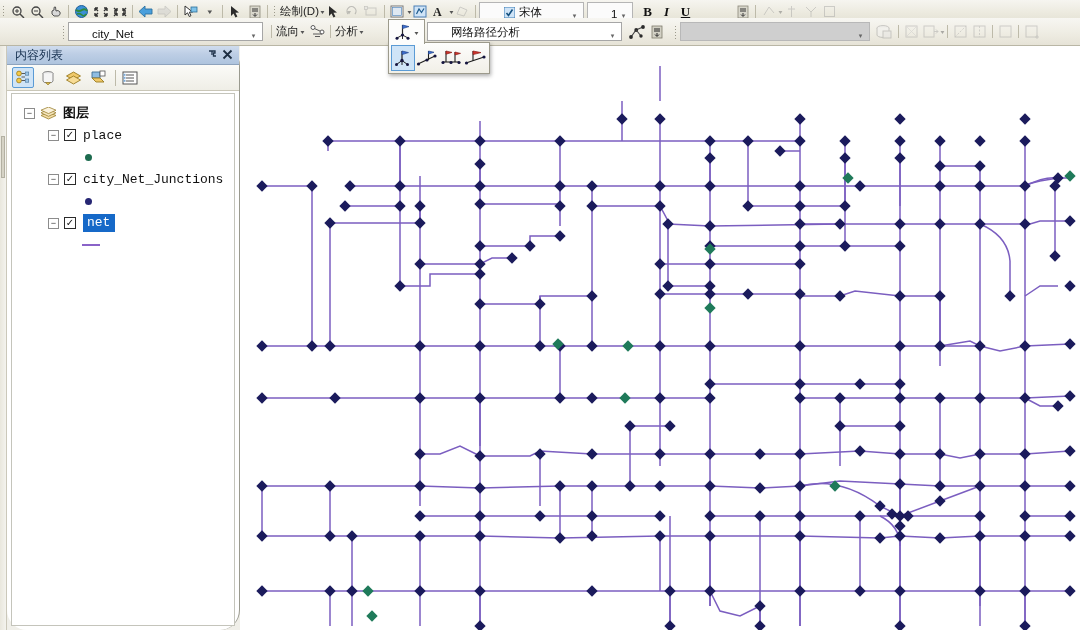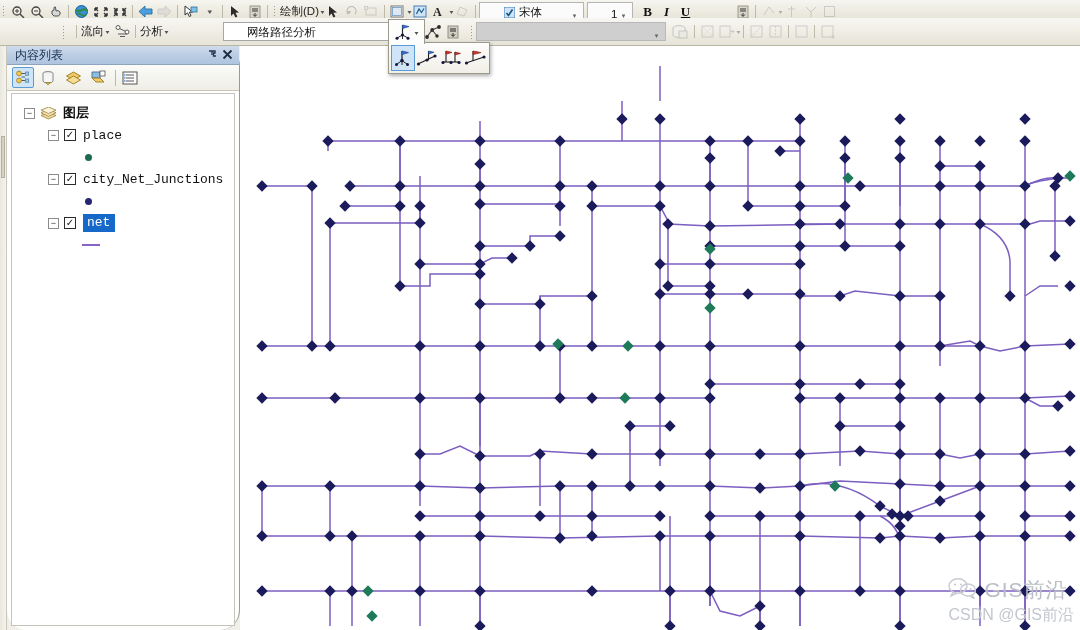--- a/index.html
+++ b/index.html
@@ -296,39 +296,43 @@
       <svg width="13" height="13" viewBox="0 0 13 13">
           <rect x="1.5" y="1.5" width="10" height="10" fill="none" stroke="#9b9b9b" stroke-width="1"></rect>
         </svg>
     </div>
   </div>
 
   <div class="tb2">
     <div style="width:60px;"></div>
     <div class="grip"></div>
 
+    <div class="combo" style="width:195px;">
+      <span class="cv">city_Net</span>
+      <span class="carr">▾</span>
+    </div>
 
     <div class="sep" style="margin-left:8px;"></div>
     <div class="tlabel">流向</div>
     <span class="caret">▾</span>
     <div class="tbtn" style="margin-left:5px;">
       <svg width="17" height="17" viewBox="0 0 17 17">
         <circle cx="4" cy="4.5" r="2" fill="#fff" stroke="#5a5a5a" stroke-width="1"></circle>
         <circle cx="13" cy="9" r="2" fill="#fff" stroke="#5a5a5a" stroke-width="1"></circle>
         <path d="M5.6 5.6 L11.3 8.2" stroke="#5a5a5a" stroke-width="1"></path>
         <path d="M4 11 L13 11 M6 13.5 L11 13.5" stroke="#5a5a5a" stroke-width="1.1"></path>
       </svg>
     </div>
     <div class="sep"></div>
     <div class="tlabel">分析</div>
     <span class="caret">▾</span>
 
     <div style="width:47px;"></div>
 
-    <div class="combo" style="width:195px;margin-left:8px;">
+    <div class="combo" style="width:195px;margin-left:17px;">
       <span class="cv">网络路径分析</span>
       <span class="carr">▾</span>
     </div>
 
     <div class="tbtn" style="margin-left:7px;">
       <svg width="17" height="16" viewBox="0 0 17 16">
         <path d="M2 13 L7 6 L14 3" stroke="#444" stroke-width="1.1" fill="none"></path>
         <circle cx="2" cy="13" r="1.9" fill="#2b2b2b"></circle>
         <circle cx="7.2" cy="6" r="1.9" fill="#2b2b2b"></circle>
         <circle cx="14" cy="3" r="1.9" fill="#2b2b2b"></circle>
@@ -938,32 +942,14 @@
         <rect x="-4" y="-4" width="8" height="8" transform="translate(318,298) rotate(45)"></rect>
         <rect x="-4" y="-4" width="8" height="8" transform="translate(388,300) rotate(45)"></rect>
         <rect x="-4" y="-4" width="8" height="8" transform="translate(385,352) rotate(45)"></rect>
         <rect x="-4" y="-4" width="8" height="8" transform="translate(595,440) rotate(45)"></rect>
         <rect x="-4" y="-4" width="8" height="8" transform="translate(128,545) rotate(45)"></rect>
         <rect x="-4" y="-4" width="8" height="8" transform="translate(132,570) rotate(45)"></rect>
       </g>
     </svg>
   </div>
 
-  <div class="wm">
-    <div class="l1">
-      <span>
-        <svg width="30" height="22" viewBox="0 0 30 22">
-          <ellipse cx="10" cy="9" rx="9" ry="7.2" fill="none" stroke="#c6cad2" stroke-width="1.4"></ellipse>
-          <path d="M5 15 L3 19 L8 16.5" fill="none" stroke="#c6cad2" stroke-width="1.4"></path>
-          <circle cx="7" cy="7.5" r="1.1" fill="#c6cad2"></circle>
-          <circle cx="13" cy="7.5" r="1.1" fill="#c6cad2"></circle>
-          <ellipse cx="20" cy="13" rx="7.5" ry="6" fill="none" stroke="#c6cad2" stroke-width="1.4"></ellipse>
-          <path d="M24 18.5 L26.5 21.5 L22.5 19.5" fill="none" stroke="#c6cad2" stroke-width="1.4"></path>
-          <circle cx="17.5" cy="12" r="0.95" fill="#c6cad2"></circle>
-          <circle cx="22.5" cy="12" r="0.95" fill="#c6cad2"></circle>
-        </svg>
-      </span>
-      <span>GIS前沿</span>
-    </div>
-    <div class="l2">CSDN @GIS前沿</div>
-  </div>
 
 </div>
 
 </body></html>

